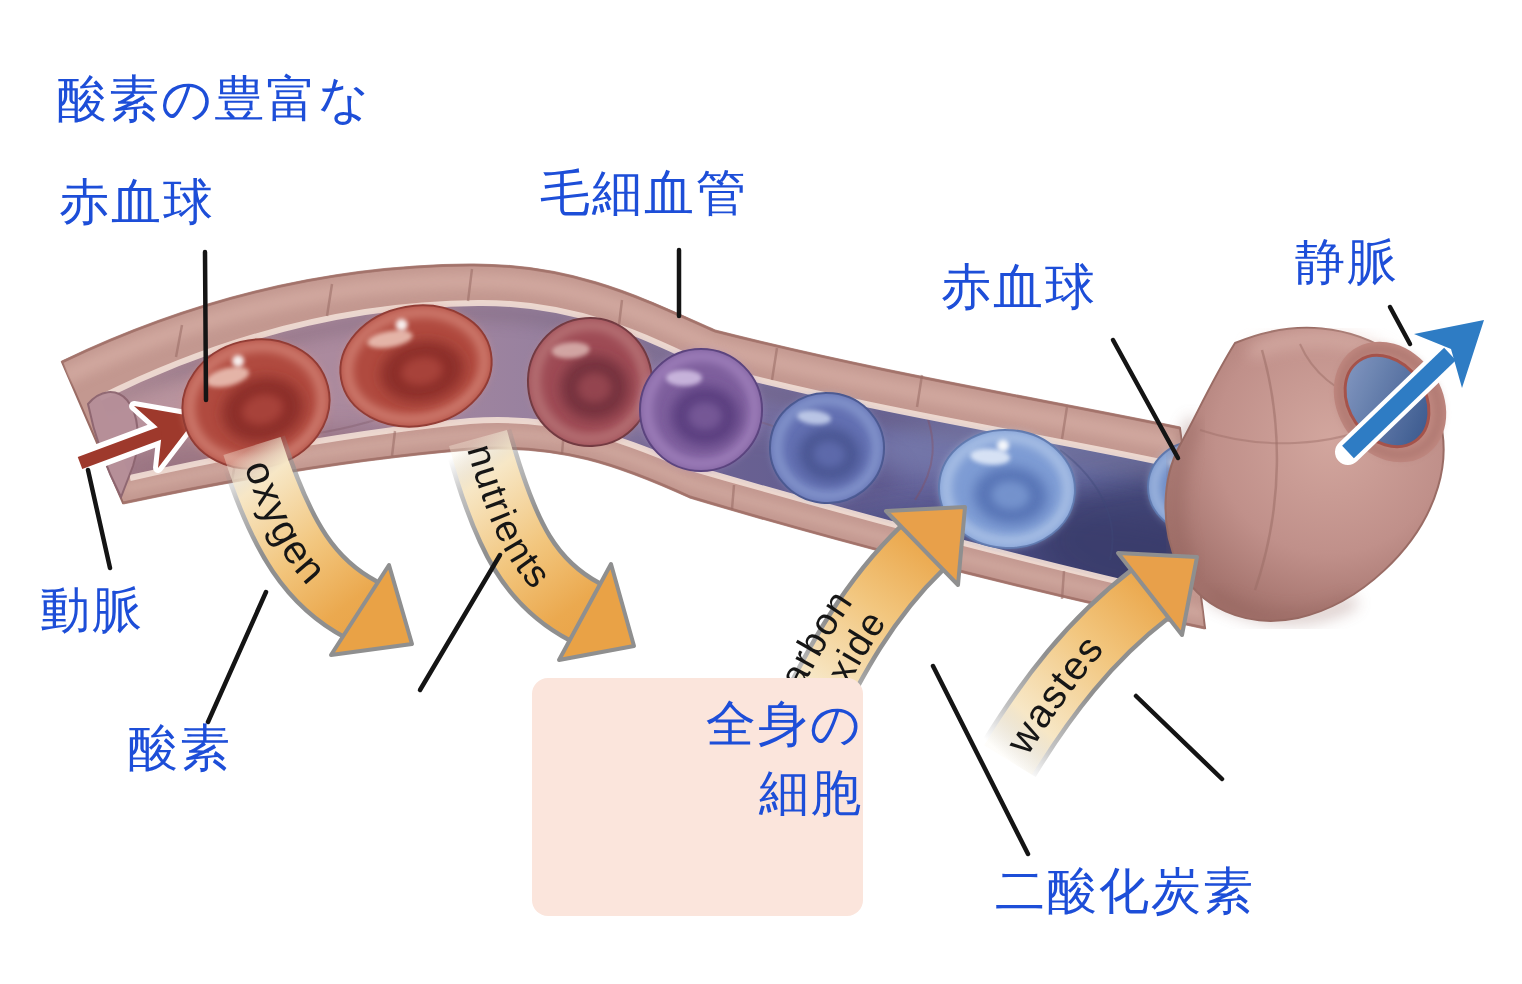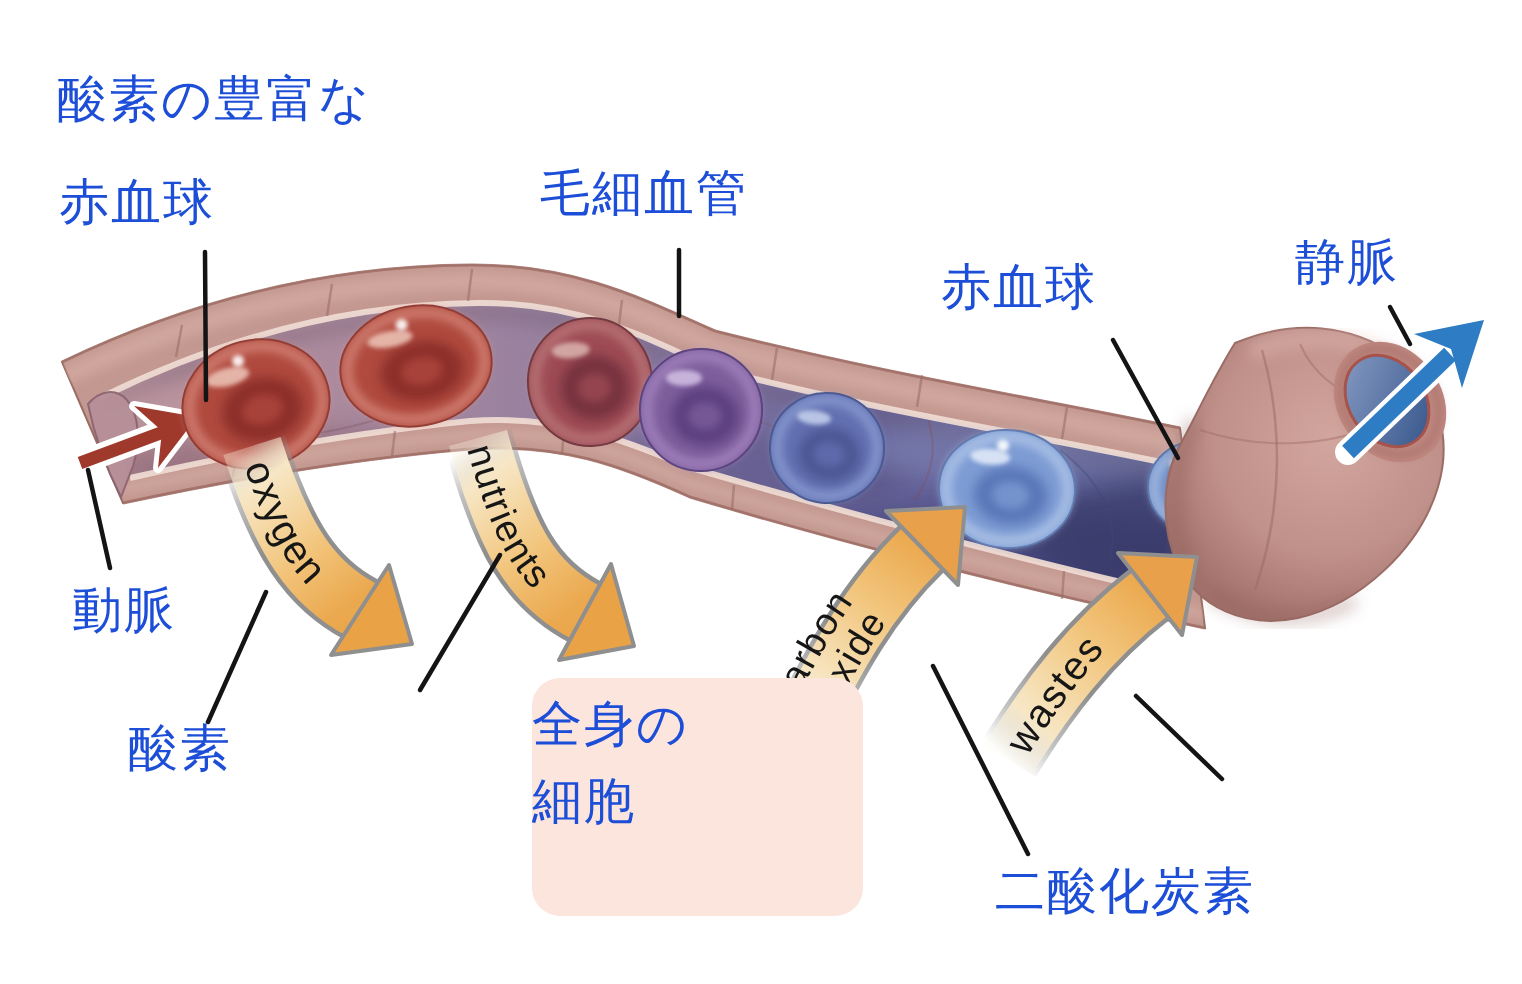--- a/index.html
+++ b/index.html
@@ -7,24 +7,24 @@
     position:relative;width:1522px;height:984px;background:#ffffff;overflow:hidden;
     font-family:"Liberation Sans","DejaVu Sans",sans-serif;
   }
   .stage svg{position:absolute;left:0;top:0;}
   .jlabel{
     position:absolute;font-size:50px;line-height:1.05;font-weight:500;
     color:#1d4ed8;letter-spacing:2px;white-space:nowrap;
   }
   .cells-box{
     position:absolute;left:532px;top:678px;width:331px;height:238px;
-    background:#fbe5dc;border-radius:28px;text-align:left;
+    background:#fbe5dc;border-radius:16px;text-align:right;
   }
   .cells-box .line1{margin-top:20px;}
-  .cells-box .line2{margin-top:24px;}
+  .cells-box .line2{margin-top:16px;}
   .arrow-word{font-size:40px;font-weight:500;letter-spacing:1.5px;fill:#161616;}
   .arrow-word.small{font-size:38px;}
 </style>
 </head>
 <body>
 
 <div class="stage">
 
 <svg width="1522" height="984" viewBox="0 0 1522 984">
   <defs>
@@ -291,21 +291,21 @@
     <line x1="933" y1="666" x2="1028" y2="854"></line>
     <line x1="1136" y1="696" x2="1222" y2="779"></line>
   </g>
 </svg>
 
 <div class="jlabel" style="left:57px;top:73px">酸素の豊富な</div>
 <div class="jlabel" style="left:59px;top:176px">赤血球</div>
 <div class="jlabel" style="left:540px;top:167px">毛細血管</div>
 <div class="jlabel" style="left:941px;top:261px">赤血球</div>
 <div class="jlabel" style="left:1295px;top:236px">静脈</div>
-<div class="jlabel" style="left:72px;top:584px">動脈</div>
+<div class="jlabel" style="left:40px;top:584px">動脈</div>
 <div class="jlabel" style="left:128px;top:722px">酸素</div>
 <div class="jlabel" style="left:995px;top:865px">二酸化炭素</div>
 
 <div class="cells-box">
   <div class="jlabel line1" style="position:static">全身の</div>
   <div class="jlabel line2" style="position:static">細胞</div>
 </div>
 
 </div>
 

